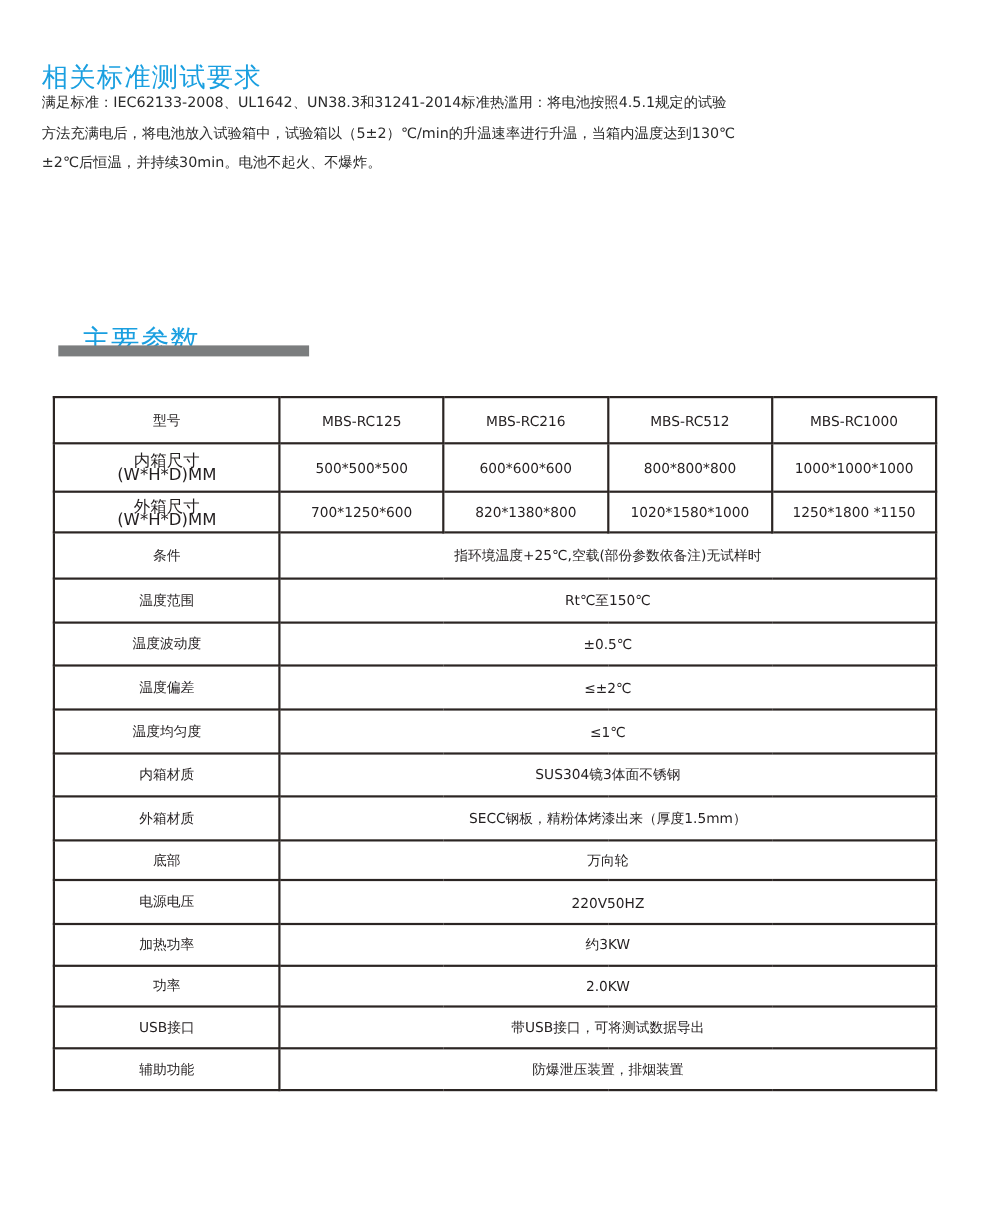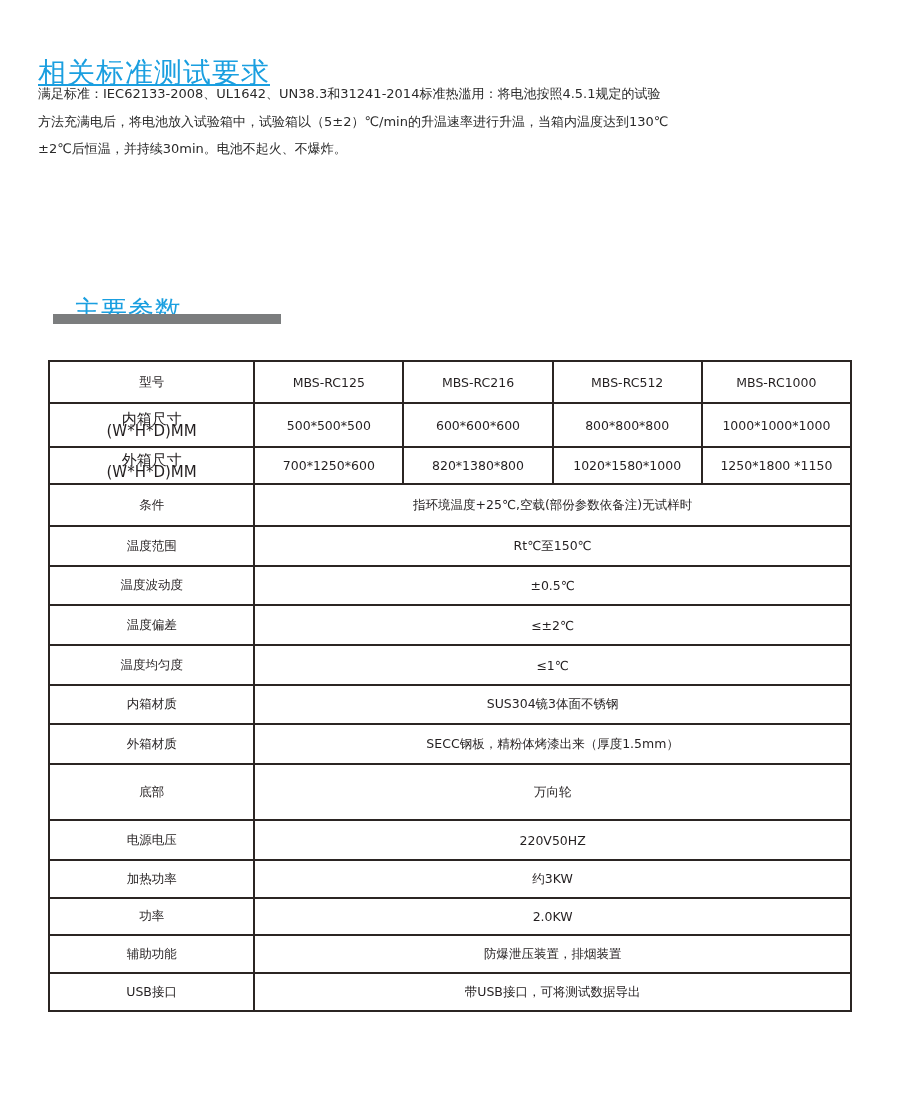--- a/index.html
+++ b/index.html
@@ -4,21 +4,21 @@
 <style>
   html, body { margin: 0; padding: 0; background: #ffffff; }
   body {
     width: 900px; height: 1108px; position: relative; overflow: hidden;
     font-family: "DejaVu Sans", "Liberation Sans", sans-serif;
     color: #231f20;
   }
   .sec-title {
     position: absolute; color: #1a9fe0; font-weight: normal; letter-spacing: 1px;
   }
-  #title1 { left: 38px; top: 38px; font-size: 28px; line-height: 32px; text-decoration: underline; }
+  #title1 { left: 38px; top: 38px; font-size: 24px; line-height: 32px; }
   #title2 { left: 56px; top: 270px; font-size: 26px; line-height: 36px; margin-left: 18px; }
   .underline-bar {
     position: absolute; left: 53px; top: 314px; width: 228px; height: 10px;
     background: #7b7d7e;
   }
   .para {
     position: absolute; left: 38px; top: 80px; width: 720px;
     font-size: 13px; line-height: 27.5px; color: #2a2a2a;
   }
   .para div { white-space: nowrap; }
@@ -112,38 +112,38 @@
     <td colspan="4">≤1℃</td>
   </tr>
   <tr style="height:39px">
     <td class="lbl">内箱材质</td>
     <td colspan="4">SUS304镜3体面不锈钢</td>
   </tr>
   <tr style="height:40px">
     <td class="lbl">外箱材质</td>
     <td colspan="4">SECC钢板，精粉体烤漆出来（厚度1.5mm）</td>
   </tr>
-  <tr style="height:56px">
+  <tr style="height:36px">
     <td class="lbl">底部</td>
     <td colspan="4">万向轮</td>
   </tr>
   <tr style="height:40px">
     <td class="lbl">电源电压</td>
     <td colspan="4">220V50HZ</td>
   </tr>
   <tr style="height:38px">
     <td class="lbl">加热功率</td>
     <td colspan="4">约3KW</td>
   </tr>
   <tr style="height:37px">
     <td class="lbl">功率</td>
     <td colspan="4">2.0KW</td>
   </tr>
   <tr style="height:38px">
+    <td class="lbl">USB接口</td>
+    <td colspan="4">带USB接口，可将测试数据导出</td>
+  </tr>
+  <tr style="height:38px">
     <td class="lbl">辅助功能</td>
     <td colspan="4">防爆泄压装置，排烟装置</td>
-  </tr>
-  <tr style="height:38px">
-    <td class="lbl">USB接口</td>
-    <td colspan="4">带USB接口，可将测试数据导出</td>
   </tr>
 </tbody>
   </table>
 
 </body></html>

